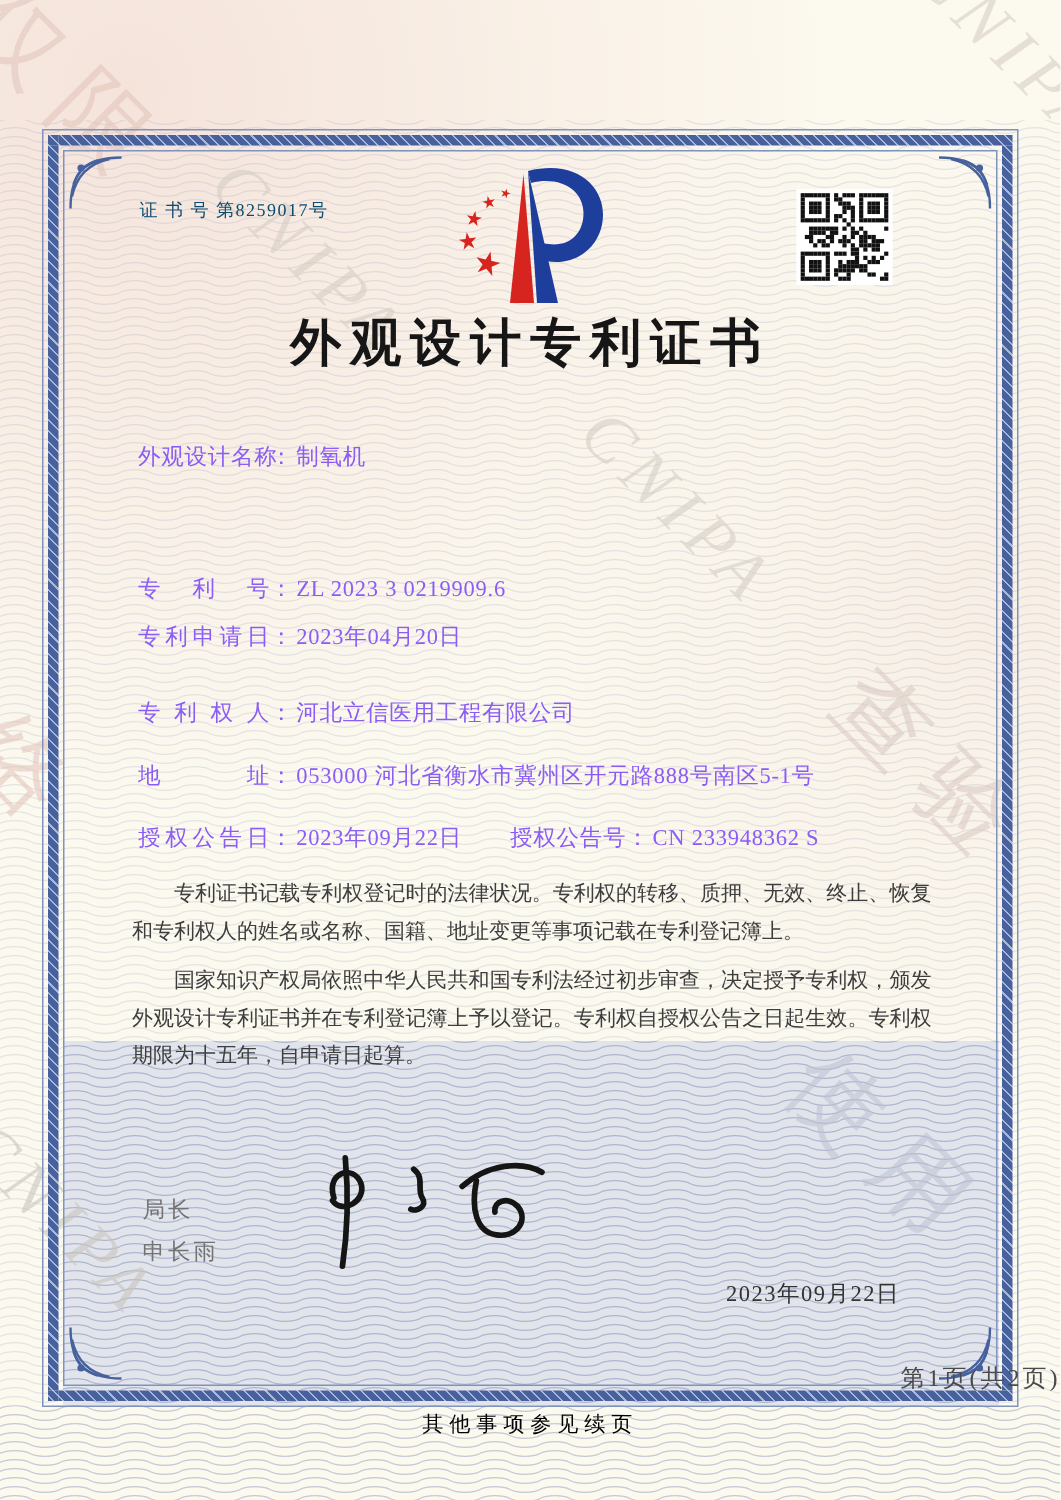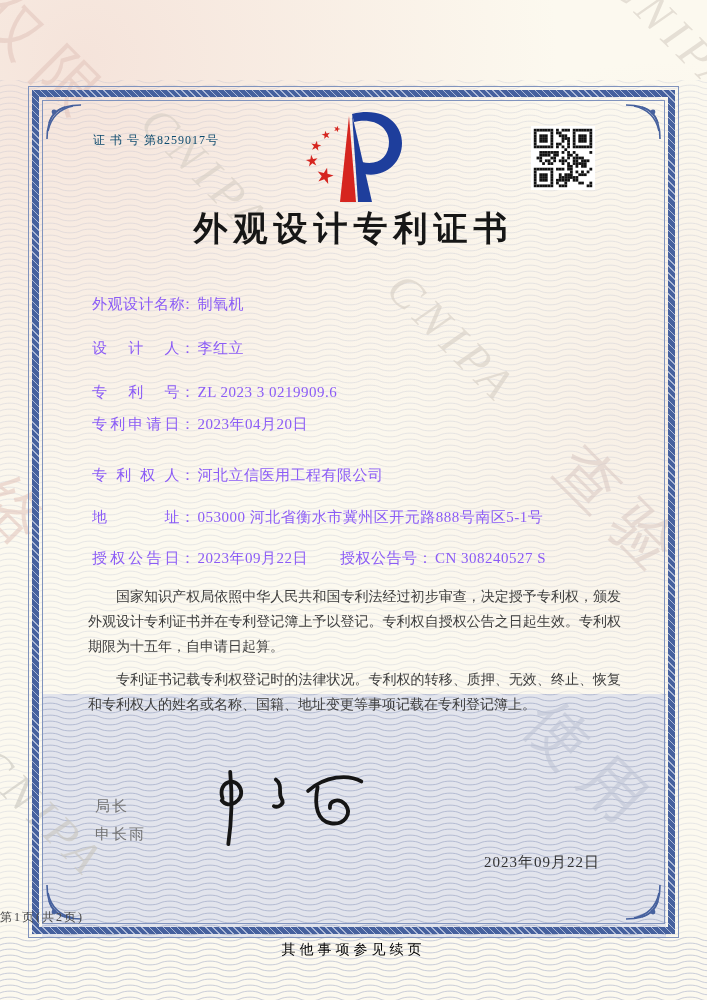--- a/index.html
+++ b/index.html
@@ -51,21 +51,21 @@
   .r1{top:295px;} .r2{top:339px;} .r3{top:383px;} .r4{top:415px;}
   .r5{top:466px;} .r6{top:508px;} .r7{top:549px;}
   .paras{position:absolute;left:88px;top:584px;width:533px;font-size:14px;
       line-height:25px;color:#3d3d3d;text-align:justify;}
   .paras p{margin:0 0 8px 0;text-indent:2em;}
   .signer{position:absolute;left:95px;font-size:15px;color:#737373;
       font-family:"Liberation Sans",sans-serif;letter-spacing:2px;}
   .signer-title{top:797px;} .signer-name{top:825px;}
   .signature{position:absolute;left:196px;top:766px;width:190px;height:86px;}
   .issue-date{position:absolute;left:484px;top:853px;font-size:15px;color:#333;letter-spacing:1px;}
-  .page-info{position:absolute;left:0;right:0;top:909px;text-align:left;font-size:12px;color:#4a4a4a;letter-spacing:2px;}
+  .page-info{position:absolute;left:0;right:0;top:909px;text-align:right;font-size:16px;color:#4a4a4a;letter-spacing:2px;padding-left:44px;}
   .footer-note{position:absolute;left:0;right:0;top:941px;text-align:center;font-size:14px;color:#000000;letter-spacing:4px;}
 </style>
 </head>
 <body>
 
 <div class="page">
 
   <svg class="waves" width="707" height="1000" viewBox="0 0 707 1000">
     <defs>
       <pattern id="wv" width="40" height="6" patternUnits="userSpaceOnUse">
@@ -362,45 +362,42 @@
         <rect x="36" y="63" width="3" height="3" fill="#111"></rect>
         <rect x="60" y="63" width="3" height="3" fill="#111"></rect>
         <rect x="63" y="63" width="3" height="3" fill="#111"></rect>
       </svg>
 
     <div class="title">外观设计专利证书</div>
 
     <div class="row r1">
       <span class="flabel">外观设计名称</span><span>：</span><span class="fvalue">制氧机</span>
     </div>
-    <div class="row r2">
-      <span class="flabel">设计人</span><span>：</span><span class="fvalue">李红立</span>
-    </div>
     <div class="row r3">
       <span class="flabel">专利号</span><span>：</span><span class="fvalue">ZL 2023 3 0219909.6</span>
     </div>
     <div class="row r4">
       <span class="flabel">专利申请日</span><span>：</span><span class="fvalue">2023年04月20日</span>
     </div>
     <div class="row r5">
       <span class="flabel">专利权人</span><span>：</span><span class="fvalue">河北立信医用工程有限公司</span>
     </div>
     <div class="row r6">
       <span class="flabel">地址</span><span>：</span><span class="fvalue">053000 河北省衡水市冀州区开元路888号南区5-1号</span>
     </div>
     <div class="row r7">
       <span class="flabel">授权公告日</span><span>：</span><span class="fvalue">2023年09月22日</span>
       <span class="pair2">
-        <span>授权公告号</span><span>：</span><span class="fvalue">CN 308240527 S</span>
+        <span>授权公告号</span><span>：</span><span class="fvalue">CN 233948362 S</span>
       </span>
     </div>
 
     <div class="paras">
+      <p>专利证书记载专利权登记时的法律状况。专利权的转移、质押、无效、终止、恢复和专利权人的姓名或名称、国籍、地址变更等事项记载在专利登记簿上。</p>
       <p>国家知识产权局依照中华人民共和国专利法经过初步审查，决定授予专利权，颁发外观设计专利证书并在专利登记簿上予以登记。专利权自授权公告之日起生效。专利权期限为十五年，自申请日起算。</p>
-      <p>专利证书记载专利权登记时的法律状况。专利权的转移、质押、无效、终止、恢复和专利权人的姓名或名称、国籍、地址变更等事项记载在专利登记簿上。</p>
     </div>
 
     <div class="signer signer-title">局长</div>
     <div class="signer signer-name">申长雨</div>
 
     <svg class="signature" viewBox="0 0 200 90">
       <g stroke="#151515" stroke-width="4" fill="none" stroke-linecap="round" stroke-linejoin="round">
         <path d="M28,34 C22,16 42,10 47,24 C51,36 34,46 27,36"></path>
         <path d="M36,6 C38,28 38,55 34,82"></path>
         <path d="M84,14 C92,20 86,28 90,34 C94,40 86,44 82,42"></path>

